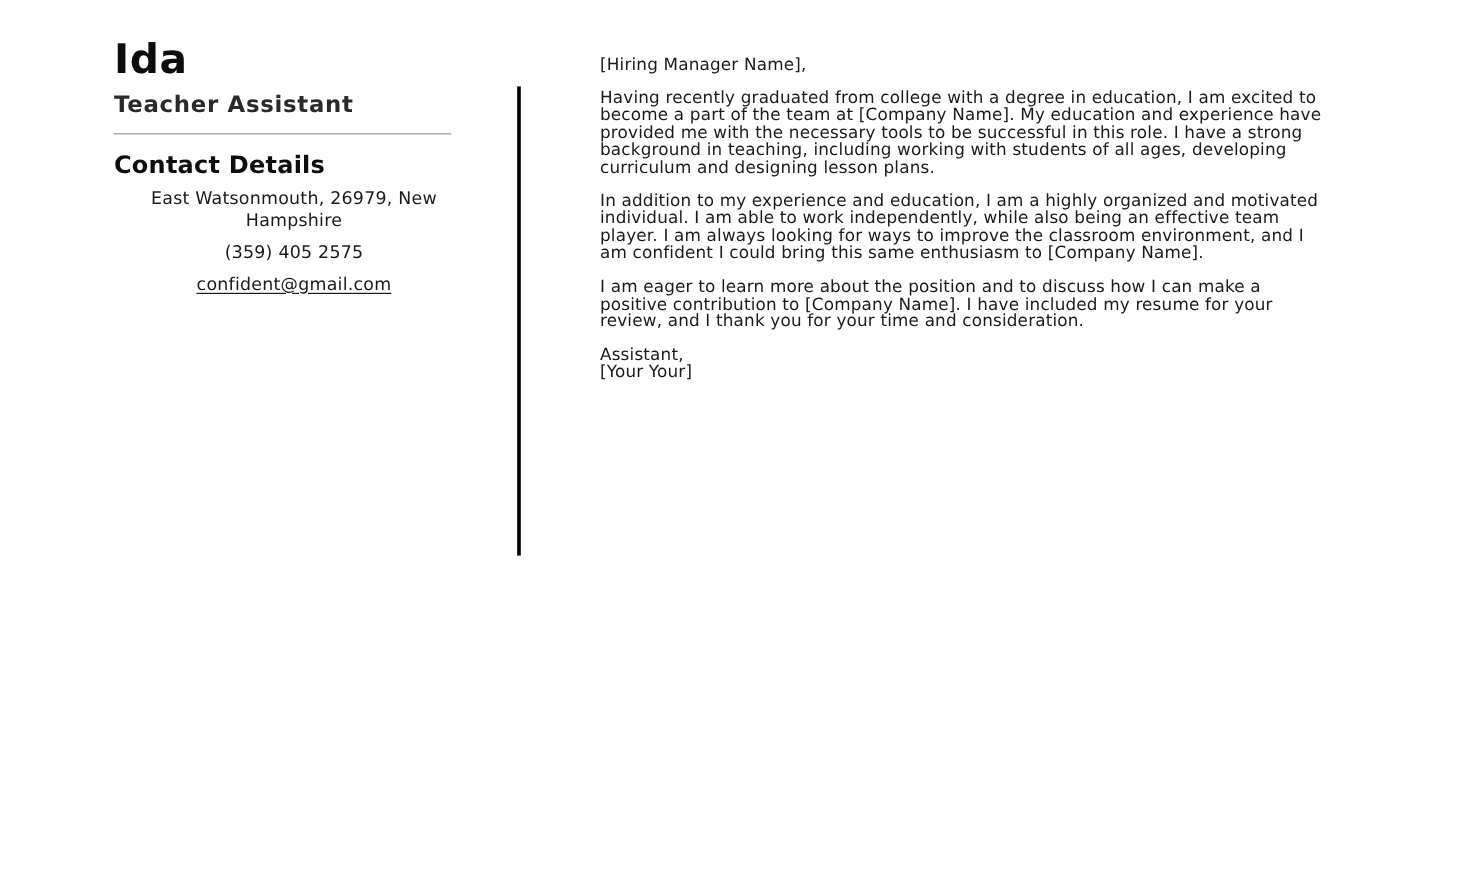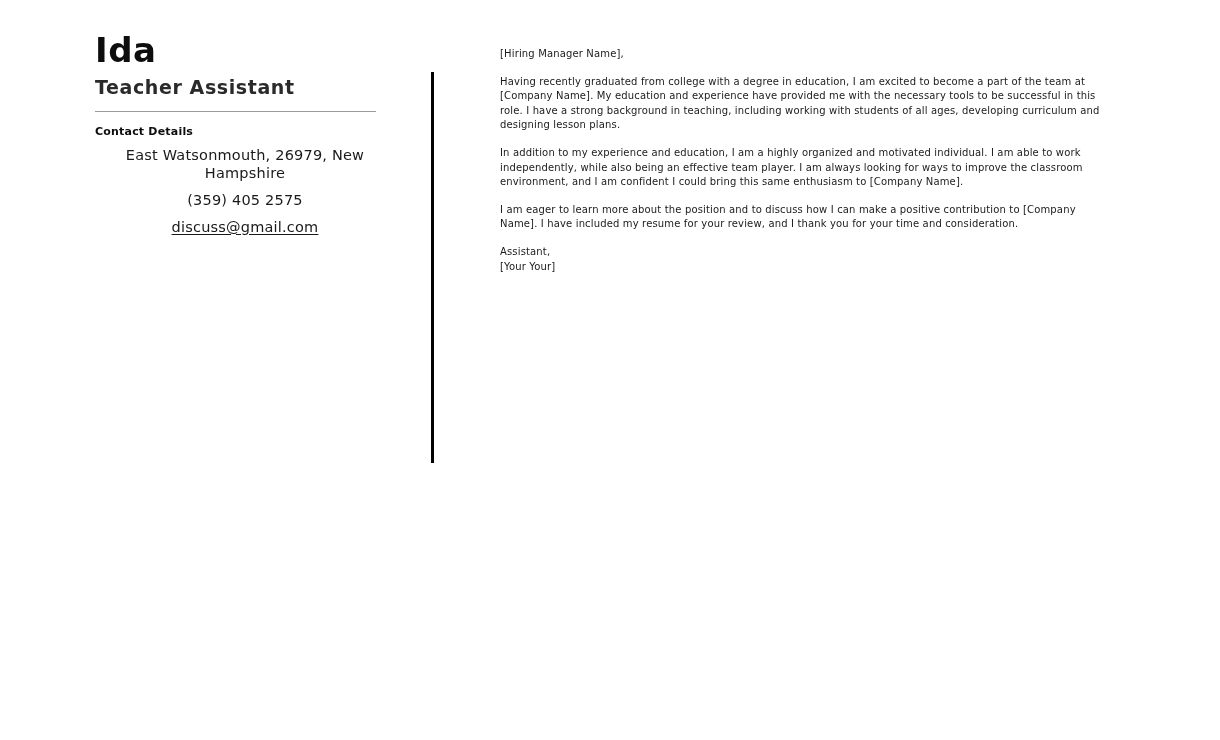--- a/index.html
+++ b/index.html
@@ -49,21 +49,21 @@
 
   .divider-h {
     width: 281px;
     height: 1px;
     background: #9a9a9a;
     margin-top: 13px;
     margin-bottom: 0;
   }
 
   .contact-heading {
-    font-size: 11px;
+    font-size: 20px;
     font-weight: 700;
     letter-spacing: 0.2px;
     color: #0d0d0d;
     margin-top: 13px;
   }
 
   .contact-list {
     margin-top: 8px;
     text-align: center;
   }
@@ -94,21 +94,21 @@
 
   
   .letter-body {
     position: absolute;
     left: 500px;
     top: 47px;
     width: 620px;
   }
 
   .letter-para {
-    font-size: 10px;
+    font-size: 14px;
     line-height: 14.6px;
     letter-spacing: 0.15px;
     color: #1a1a1a;
     margin: 0 16px 13px 0;
   }
   .letter-para:last-child { margin-bottom: 0; }
 
   .closing-line {
     display: block;
   }
@@ -125,21 +125,21 @@
   <div class="job-title">Teacher Assistant</div>
 
   <div class="divider-h"></div>
 
   <div class="contact-heading">Contact Details</div>
 
   <div class="contact-list">
     <div class="contact-item">East Watsonmouth, 26979, New Hampshire</div>
     <div class="contact-item">(359) 405 2575</div>
     <div class="contact-item">
-      <a class="contact-email" href="#">discuss@gmail.com</a>
+      <a class="contact-email" href="#">confident@gmail.com</a>
     </div>
   </div>
 
 </div>
 
 <div class="divider-v"></div>
 
 <div class="letter-body">
 
   <p class="letter-para">[Hiring Manager Name],</p>

